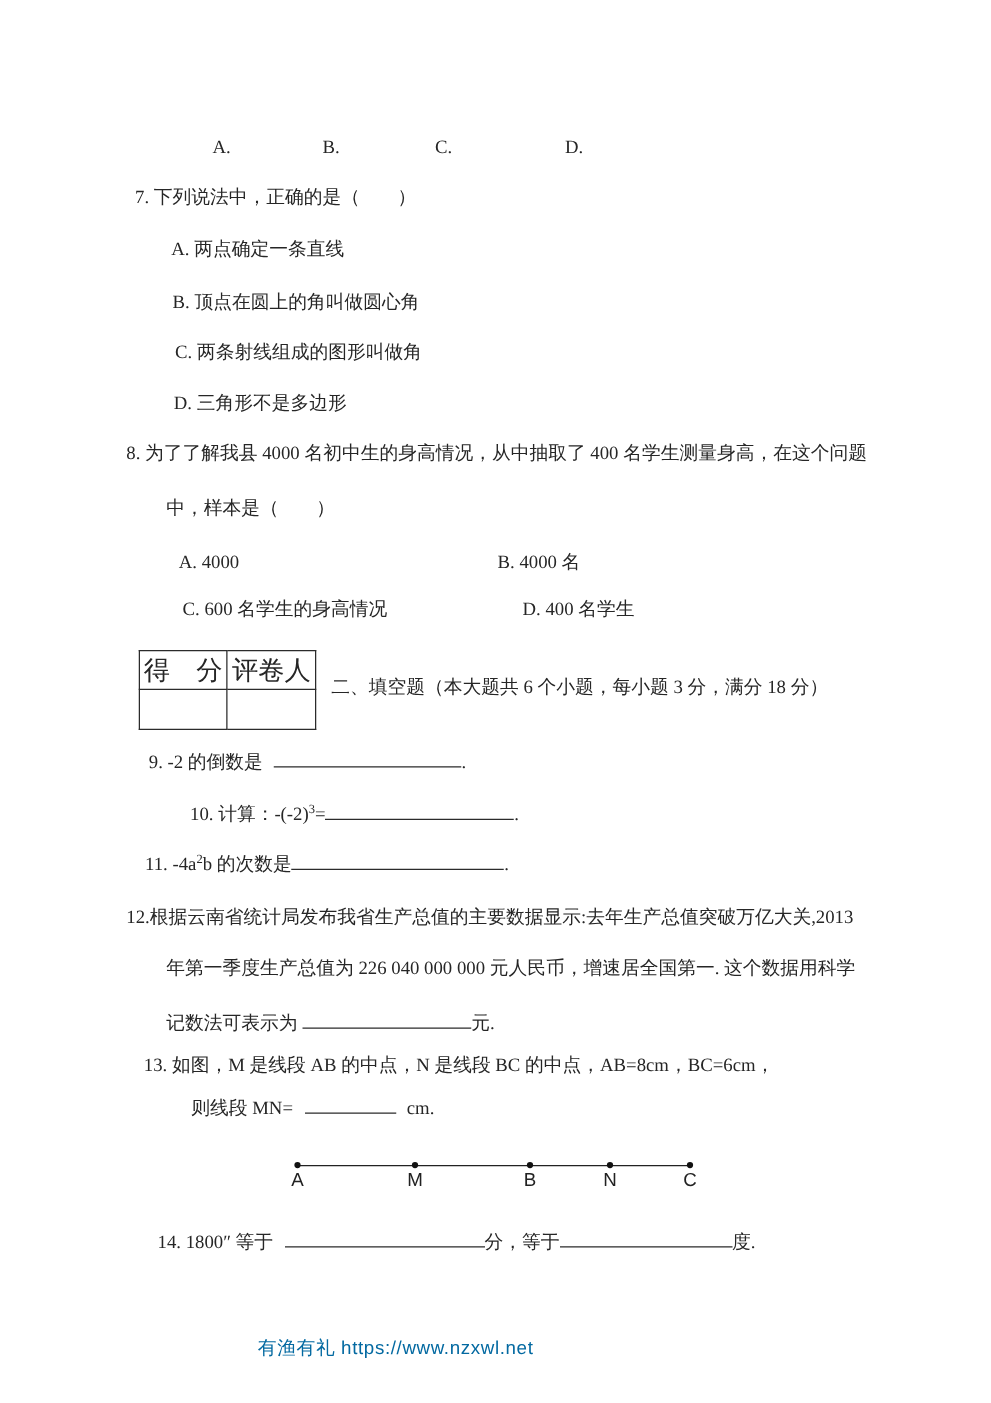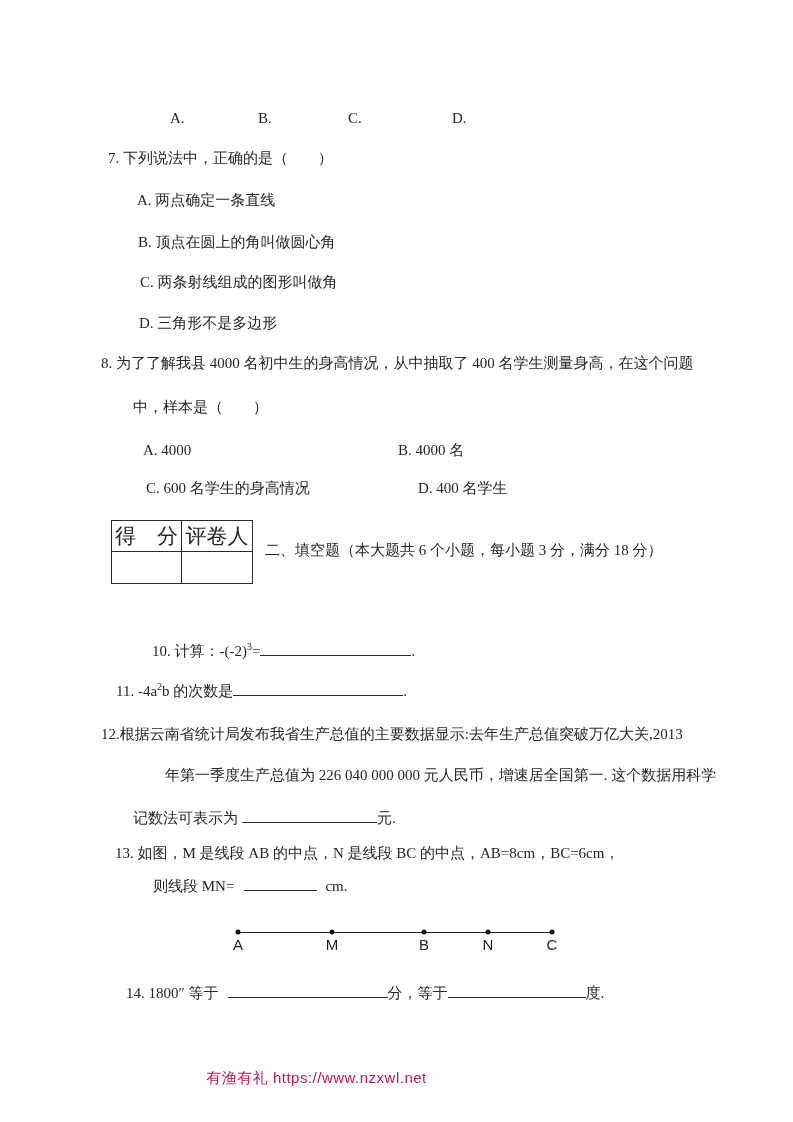--- a/index.html
+++ b/index.html
@@ -41,21 +41,21 @@
   .diagram .dot{position:absolute;width:5px;height:5px;background:#111;border-radius:50%;top:14px;transform:translate(-50%,-50%);}
   .diagram .pt-label{
     position:absolute;top:19px;transform:translateX(-50%);
     font-family:"Liberation Sans","DejaVu Sans",sans-serif;
     font-size:15px;color:#222;line-height:16px;
   }
   .footer{
     position:absolute;left:0;top:1069px;width:633px;
     text-align:center;
     font-family:"Liberation Sans","DejaVu Sans",sans-serif;
-    font-size:15px;color:#be185d;letter-spacing:.5px;
+    font-size:15px;color:#0369a1;letter-spacing:.5px;
   }
 </style>
 </head>
 <body>
 
 <div class="page">
 
   <div class="line" style="left:170px;top:109px;">A.</div>
   <div class="line" style="left:258px;top:109px;">B.</div>
   <div class="line" style="left:348px;top:109px;">C.</div>
@@ -82,27 +82,28 @@
     </tr>
     <tr class="bdy">
       <td class="c1"></td>
       <td class="c2"></td>
     </tr>
   </tbody>
     </table>
 
   <div class="line" style="left:265px;top:541px;">二、填空题（本大题共 6 个小题，每小题 3 分，满分 18 分）</div>
 
+  <div class="line" style="left:119px;top:598px;"><span>9. -2 的倒数是</span><span class="blank" style="width:150px;margin-left:9px;"></span><span>.</span></div>
 
   <div class="line" style="left:116px;top:640px;margin-left:36px;"><span>10. 计算：-(-2)</span><sup>3</sup><span>=</span><span class="blank" style="width:151px;"></span><span>.</span></div>
 
   <div class="line" style="left:116px;top:680px;"><span>11. -4a</span><sup>2</sup><span>b 的次数是</span><span class="blank" style="width:170px;"></span><span>.</span></div>
 
   <div class="line" style="left:101px;top:725px;">12.根据云南省统计局发布我省生产总值的主要数据显示:去年生产总值突破万亿大关,2013</div>
-  <div class="line" style="left:133px;top:766px;margin-left:32px;">年第一季度生产总值为 226 040 000 000 元人民币，增速居全国第一. 这个数据用科学</div>
+  <div class="line" style="left:133px;top:766px;">年第一季度生产总值为 226 040 000 000 元人民币，增速居全国第一. 这个数据用科学</div>
   <div class="line" style="left:133px;top:807px;"><span>记数法可表示为</span><span class="blank" style="width:135px;margin-left:4px;"></span><span>元.</span></div>
 
   <div class="line" style="left:115px;top:844px;">13. 如图，M 是线段 AB 的中点，N 是线段 BC 的中点，AB=8cm，BC=6cm，</div>
   <div class="line" style="left:153px;top:875px;"><span>则线段 MN=</span><span class="blank" style="width:73px;margin-left:10px;margin-right:8px;"></span><span>cm.</span></div>
 
   <div class="diagram">
     <div class="seg-line"></div>
     <div class="dot" style="left:8px;"></div>
     <div class="dot" style="left:102px;"></div>
     <div class="dot" style="left:194px;"></div>

